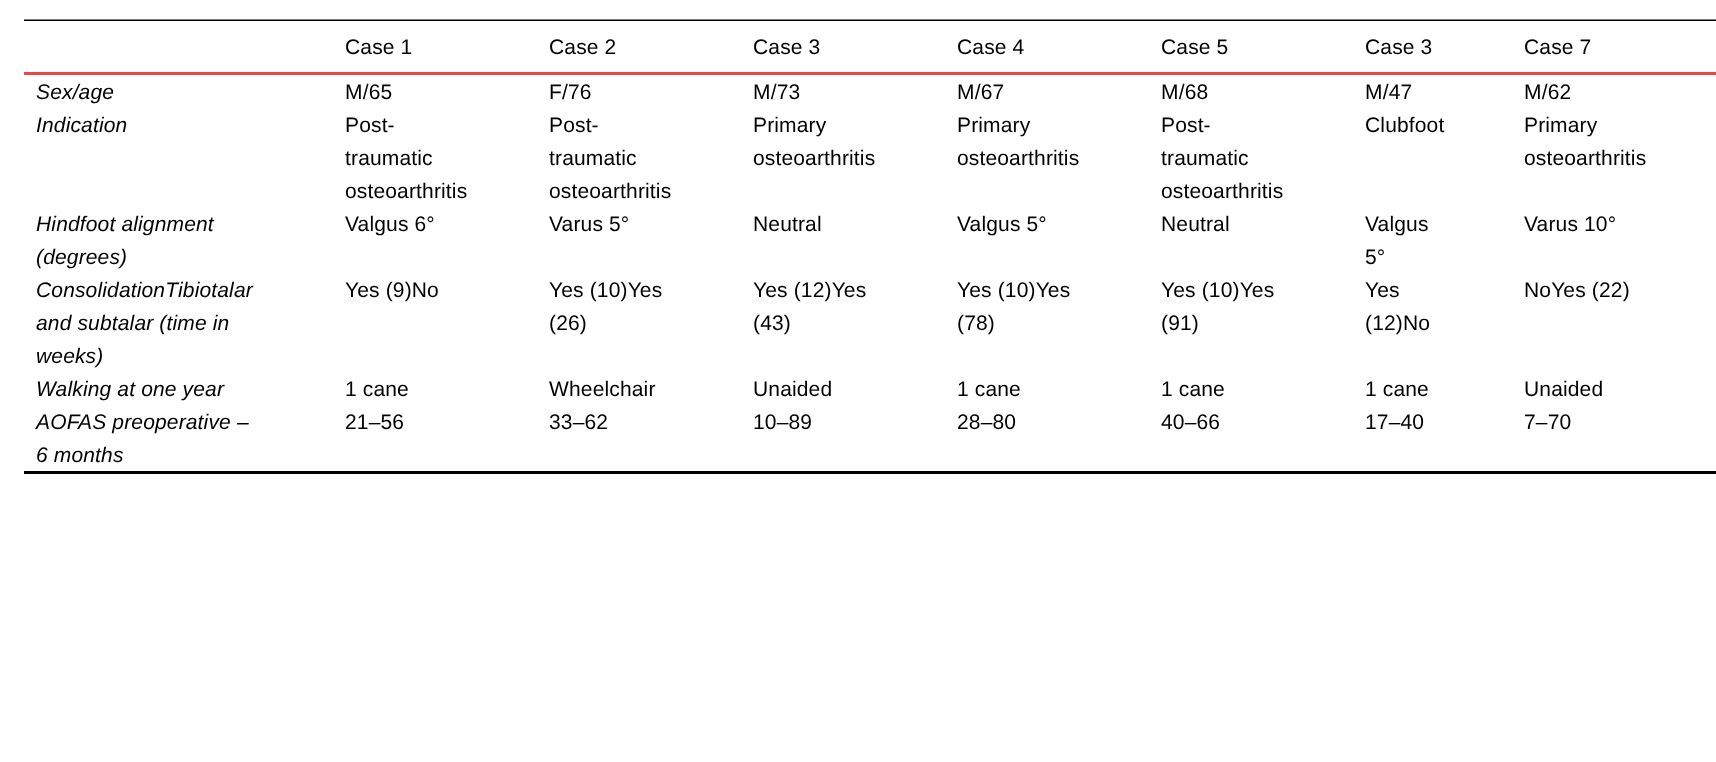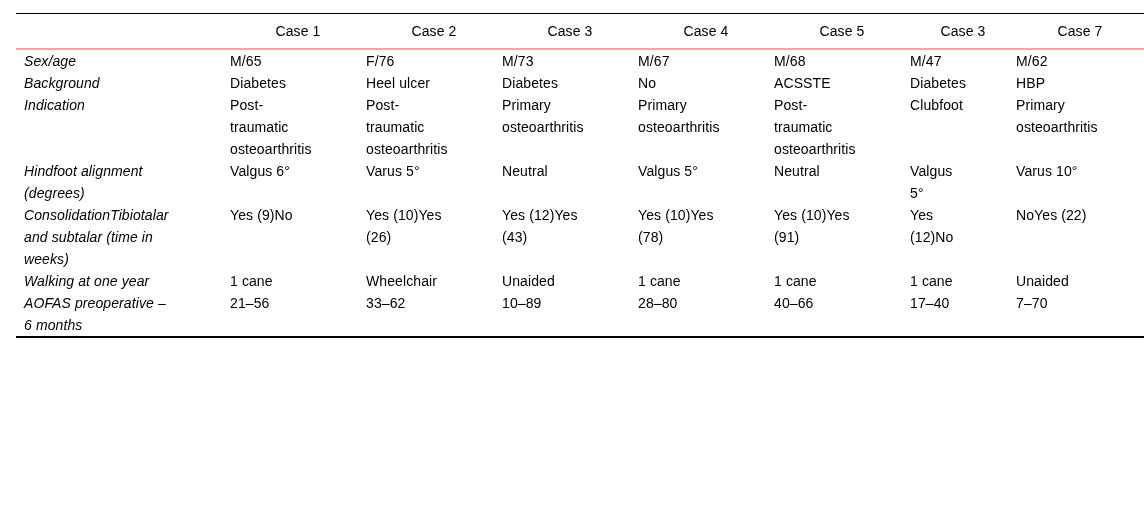--- a/index.html
+++ b/index.html
@@ -30,22 +30,21 @@
     text-align: left;
     vertical-align: top;
     padding: 0;
     white-space: pre-line;
     letter-spacing: 0.1px;
   }
   thead th {
     height: 34px;
     vertical-align: middle;
     line-height: 14px;
-    border-bottom: 2px solid #fca5a5;
-    text-align: center;
+    border-bottom: 2px solid #ef4444;
   }
   tbody th, tbody td { line-height: 22px; }
   tbody th { padding-left: 8px; font-style: italic; }
 </style>
 </head>
 <body>
 
 <table class="cases">
   <colgroup>
     <col class="c-label">
@@ -72,30 +71,20 @@
   <tbody>
     <tr>
       <th>Sex/age</th>
       <td>M/65</td>
       <td>F/76</td>
       <td>M/73</td>
       <td>M/67</td>
       <td>M/68</td>
       <td>M/47</td>
       <td>M/62</td>
-    </tr>
-    <tr>
-      <th>Background</th>
-      <td>Diabetes</td>
-      <td>Heel ulcer</td>
-      <td>Diabetes</td>
-      <td>No</td>
-      <td>ACSSTE</td>
-      <td>Diabetes</td>
-      <td>HBP</td>
     </tr>
     <tr>
       <th>Indication</th>
       <td>Post-
 traumatic
 osteoarthritis</td>
       <td>Post-
 traumatic
 osteoarthritis</td>
       <td>Primary

